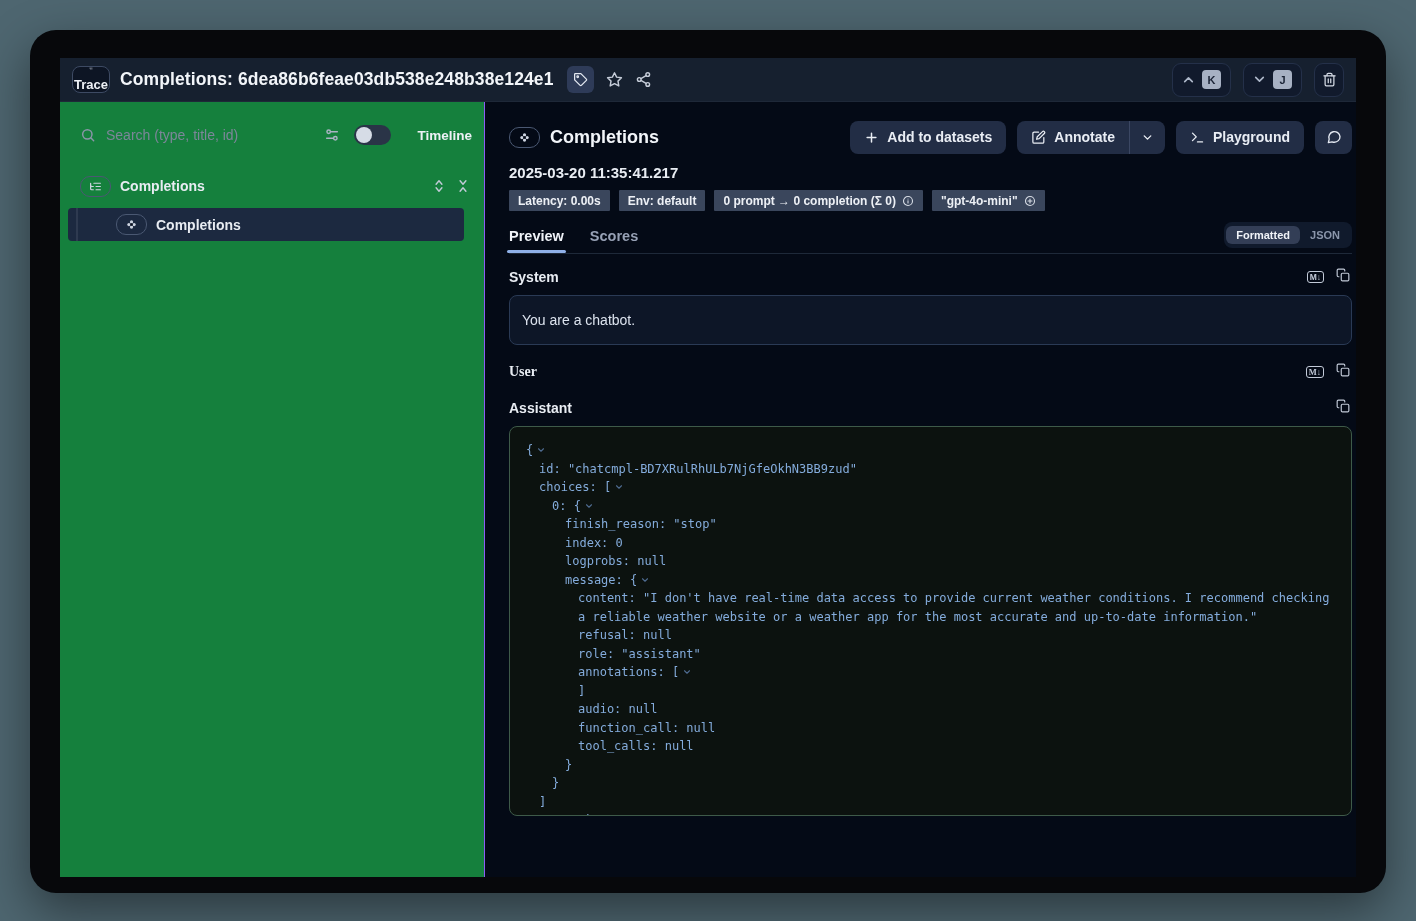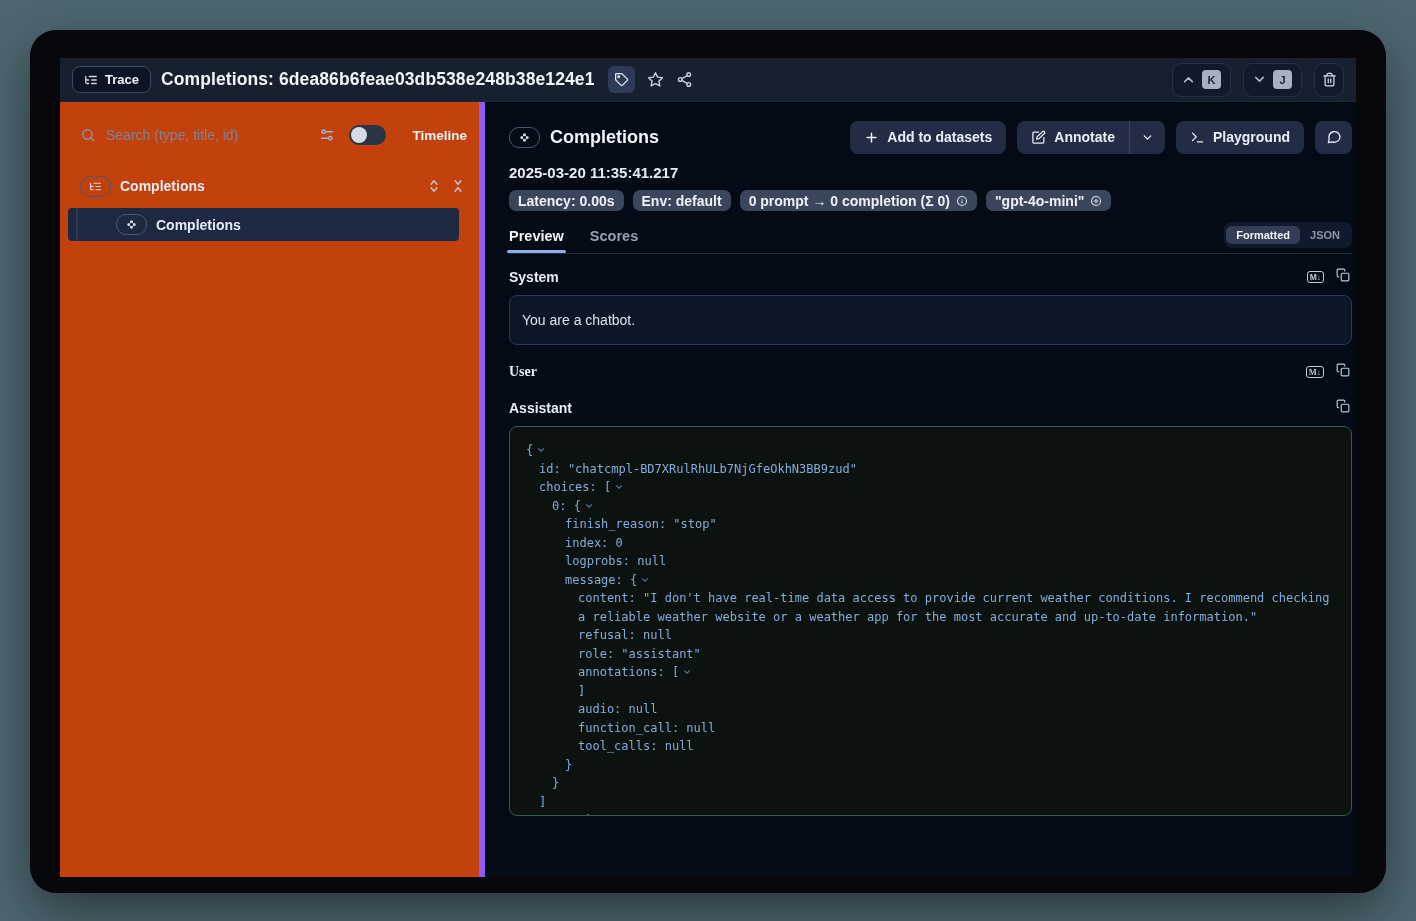--- a/index.html
+++ b/index.html
@@ -17,23 +17,23 @@
     padding:28px 30px 16px 30px;
   }
   .app { width:100%; height:819px; overflow:hidden; display:flex; flex-direction:column; background:#0a101d; }
 
   
   .topbar {
     height:44px; flex:0 0 44px; background:#16202f; border-bottom:1px solid #1e2838;
     display:flex; align-items:center; padding:0 12px 0 12px; gap:12px;
   }
   .trace-badge {
-    display:flex; align-items:center; gap:7px; height:27px; padding:0 11px;
+    display:flex; align-items:center; gap:7px; height:27px; padding:0 1px;
     background:#0d1524; border:1px solid #3d4a63; border-radius:8px;
-    color:#eef1f6; font-size:13px; font-weight:bold;
+    color:#eef1f6; font-size:13px; font-weight:bold;flex-direction:column;
   }
   .trace-badge svg { width:14px; height:14px; color:#cfd6e2; }
   .topbar-title { color:#f2f5f9; font-size:17.5px; font-weight:bold; letter-spacing:.1px; margin-left:-2px; white-space:nowrap; }
   .iconbtn { display:flex; align-items:center; justify-content:center; cursor:pointer; color:#c6cdd9; background:transparent; border:none; }
   .tag-btn { width:27px; height:27px; border-radius:6px; background:#2e3b58; margin-left:2px; }
   .tag-btn svg { width:15px; height:15px; color:#e3e8f1; }
   .plain-ic svg { width:17px; height:17px; }
   .topbar-right { margin-left:auto; display:flex; align-items:center; gap:12px; }
   .navbtn {
     display:flex; align-items:center; gap:7px; height:34px; padding:0 9px;
@@ -42,21 +42,21 @@
   .navbtn svg { width:13px; height:13px; color:#aeb8ca; }
   .kbd {
     width:19px; height:19px; border-radius:4px; background:#a7b1c3; color:#1a2335;
     font-size:11px; font-weight:bold; display:flex; align-items:center; justify-content:center;
   }
   .del-btn { width:30px; height:34px; background:#111a2c; border:1px solid #243049; border-radius:9px; }
   .del-btn svg { width:15px; height:15px; color:#d4dae4; }
 
   
   .body-row { flex:1; display:flex; min-height:0; }
-  .sidebar { width:425px; flex:0 0 425px; background:#c2410c; border-right:6px solid #8b5cf6; padding:18px 12px 0 20px; }
+  .sidebar { width:425px; flex:0 0 425px; background:#15803d; border-right:1px solid #8b5cf6; padding:18px 12px 0 20px; }
   .search-row { display:flex; align-items:center; gap:10px; height:30px; }
   .search-row svg.mag { width:16px; height:16px; color:#8b95a9; flex:0 0 auto; }
   .search-input {
     flex:1; background:transparent; border:none; outline:none;
     color:#dfe4ec; font-size:14px; font-family:"Liberation Sans",sans-serif;
   }
   .search-input::placeholder { color:#7c8699; }
   .sliders-btn svg { width:16px; height:16px; color:#aab3c4; }
   .toggle { width:37px; height:20px; border-radius:10px; background:#2a3447; position:relative; cursor:pointer; flex:0 0 auto; margin-left:4px; }
   .toggle .knob { position:absolute; left:2px; top:2px; width:16px; height:16px; border-radius:50%; background:#d6dce6; }
@@ -93,21 +93,21 @@
   .split .chev-part { width:36px; display:flex; align-items:center; justify-content:center; border-left:1px solid #3b4763; cursor:pointer; color:#e9edf4; }
   .split .chev-part svg { width:13px; height:13px; }
   .bubble-btn { width:37px; height:33px; background:#222d45; border-radius:8px; }
   .bubble-btn svg { width:16px; height:16px; color:#e3e8f1; }
 
   .timestamp { margin-top:10px; color:#e8ecf2; font-size:15px; font-weight:bold; }
 
   .badges { margin-top:9px; display:flex; align-items:center; gap:9px; }
   .pill {
     height:21px; display:flex; align-items:center; gap:6px; padding:8px 9px;
-    background:#3a465c; border-radius:7px; color:#edf0f5; font-size:14px; font-weight:bold; white-space:nowrap; cursor:default;
+    background:#3a465c; border-radius:1px; color:#edf0f5; font-size:12px; font-weight:bold; white-space:nowrap; cursor:default;
   }
   .pill svg { width:12px; height:12px; color:#d8dde6; }
 
   .tabs-row { margin-top:12px; display:flex; align-items:flex-end; border-bottom:1px solid #1e2939; height:31px; }
   .tab { font-size:14.5px; font-weight:bold; color:#97a1b5; padding-bottom:9px; margin-right:26px; cursor:pointer; position:relative; }
   .tab.active { color:#f0f3f8; }
   .tab.active::after { content:""; position:absolute; left:-2px; right:-2px; bottom:0; height:3px; background:#8fb0e8; border-radius:2px; }
   .segmented {
     margin-left:auto; margin-bottom:5px; display:flex; align-items:center;
     background:#101a2c; border-radius:8px; padding:2px; height:26px;

